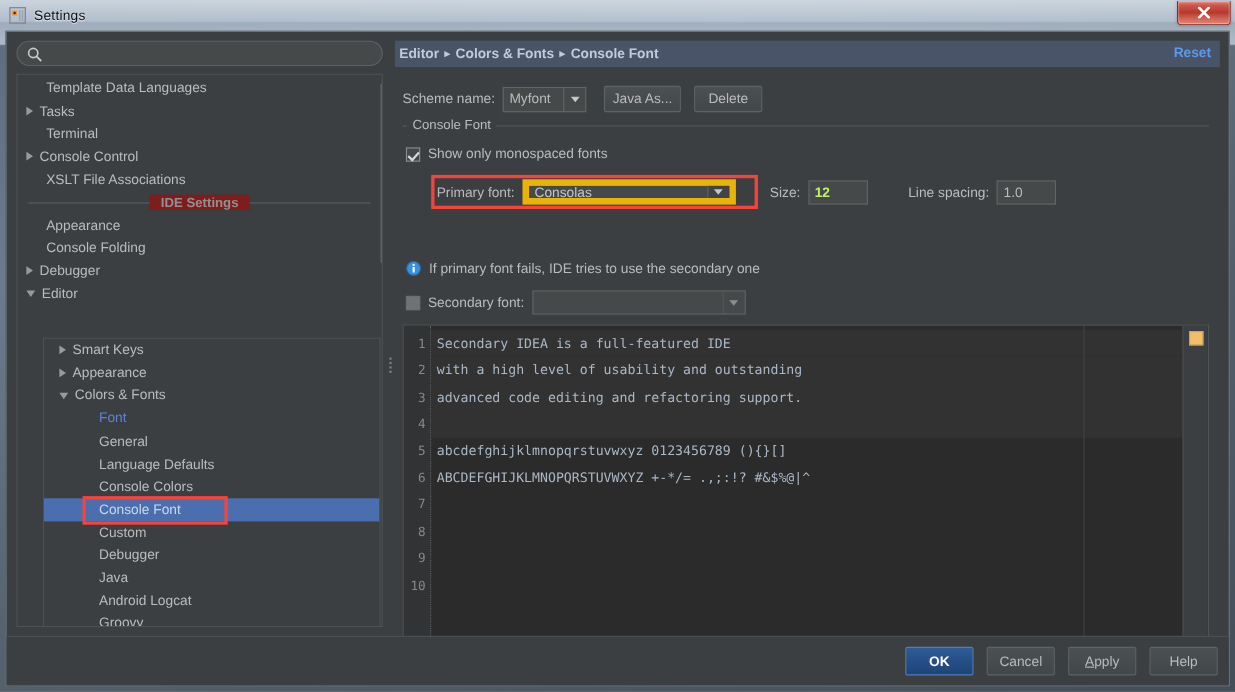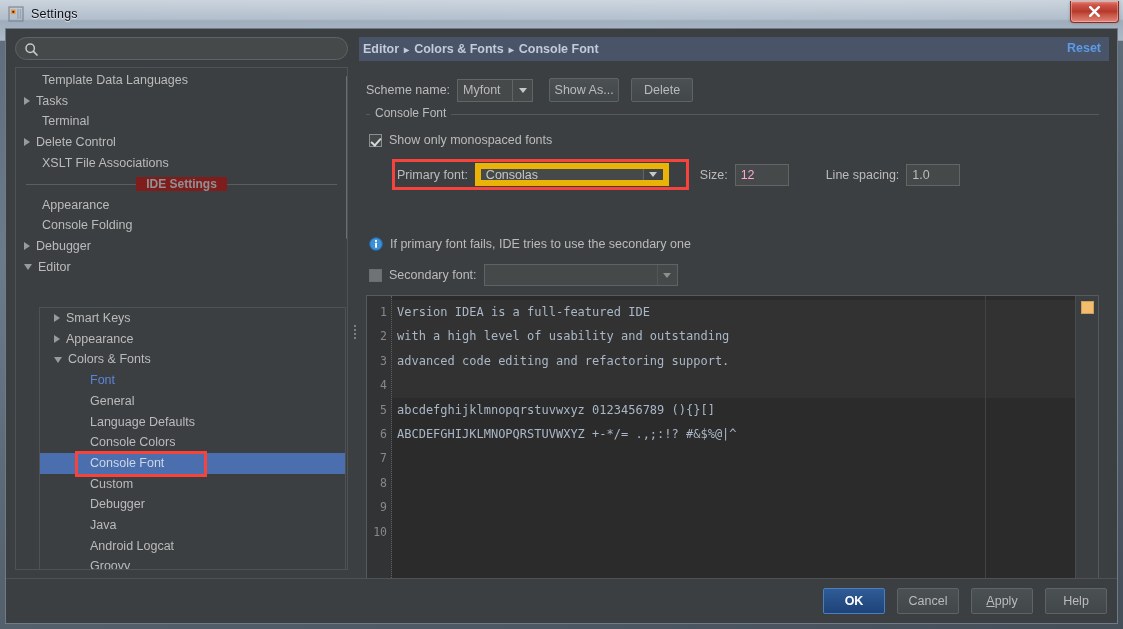--- a/index.html
+++ b/index.html
@@ -308,23 +308,24 @@
   }
   #primary-arrow {
     width: 19px; border-left: 1px solid #646464;
     background: #3f4446;
     display: flex; align-items: center; justify-content: center;
   }
   #size-label { margin-left: 31px; font-size: 12.5px; color: #bbbbbb; }
   #size-field {
     margin-left: 7px; width: 54px; height: 22px;
     border: 1px solid #646464; background: #45494a;
-    color: #f9a8d4; font-size: 12.5px;
+    color: #bef264; font-size: 12.5px;
     display: flex; align-items: center; padding-left: 5px;
     box-sizing: border-box;
+    font-weight: bold;
   }
   #ls-label { margin-left: 37px; font-size: 12.5px; color: #bbbbbb; }
   #ls-field {
     margin-left: 7px; width: 54px; height: 22px;
     border: 1px solid #646464; background: #45494a;
     color: #bbbbbb; font-size: 12.5px;
     display: flex; align-items: center; padding-left: 5px;
     box-sizing: border-box;
   }
 
@@ -507,21 +508,21 @@
           <div class="tree-row" style="padding-left:8px;">
             <span class="arrow right"></span>
             <span class="label">Tasks</span>
           </div>
           <div class="tree-row" style="padding-left:8px;">
             <span class="arrow none"></span>
             <span class="label" style="margin-left:12px;">Terminal</span>
           </div>
           <div class="tree-row" style="padding-left:8px;">
             <span class="arrow right"></span>
-            <span class="label">Delete Control</span>
+            <span class="label">Console Control</span>
           </div>
           <div class="tree-row" style="padding-left:8px;">
             <span class="arrow none"></span>
             <span class="label" style="margin-left:12px;">XSLT File Associations</span>
           </div>
         </div>
 
         <div class="separator-row">
           <span class="sep-line"></span>
           <span class="sep-text">IDE Settings</span>
@@ -620,21 +621,21 @@
       </div>
 
       <div id="scheme-row">
         <span id="scheme-label">Scheme name:</span>
         <div id="scheme-combo">
           <div id="scheme-value">Myfont</div>
           <div id="scheme-arrow">
               <span class="tri-down"></span>
             </div>
         </div>
-        <div class="btn" id="save-as-btn">Show As...</div>
+        <div class="btn" id="save-as-btn">Java As...</div>
         <div class="btn" id="delete-btn">Delete</div>
       </div>
 
       <div id="group-line">
         <span class="gl"></span>
         <span id="group-title">Console Font</span>
       </div>
 
       <div id="mono-check">
         <span class="cbox checked"></span>
@@ -687,21 +688,21 @@
           <div class="lineno">4</div>
           <div class="lineno">5</div>
           <div class="lineno">6</div>
           <div class="lineno">7</div>
           <div class="lineno">8</div>
           <div class="lineno">9</div>
           <div class="lineno">10</div>
         </div>
         <div id="code">
           <div id="caret-col"></div>
-          <div class="codeline band">Version IDEA is a full-featured IDE</div>
+          <div class="codeline band">Secondary IDEA is a full-featured IDE</div>
           <div class="codeline band">with a high level of usability and outstanding</div>
           <div class="codeline band">advanced code editing and refactoring support.</div>
           <div class="codeline band"></div>
           <div class="codeline">abcdefghijklmnopqrstuvwxyz 0123456789 (){}[]</div>
           <div class="codeline">ABCDEFGHIJKLMNOPQRSTUVWXYZ +-*/= .,;:!? #&amp;$%@|^</div>
           <div class="codeline"></div>
           <div class="codeline"></div>
           <div class="codeline"></div>
           <div class="codeline"></div>
         </div>

